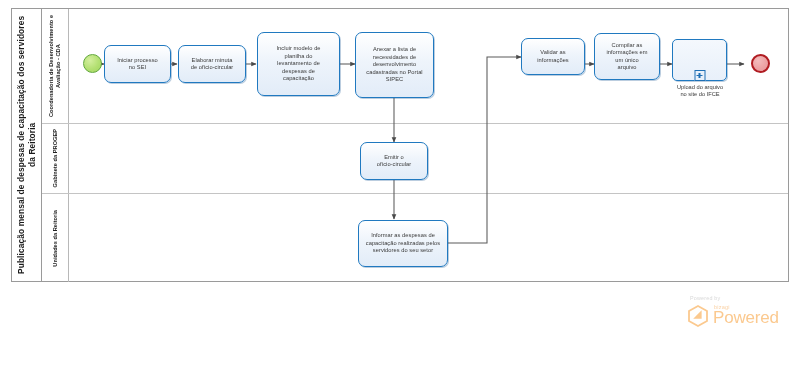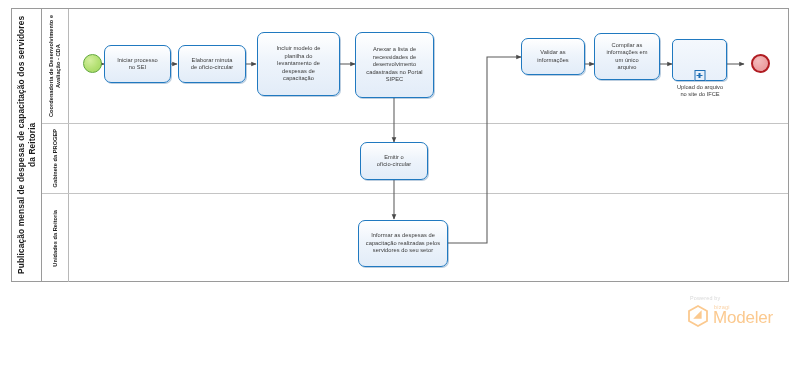--- a/index.html
+++ b/index.html
@@ -304,14 +304,14 @@
 </div>
 <div id="subprocess-label" style="left:658px; top:84px; width:84px;">Upload do arquivo<br>no site do IFCE</div>
 
 <div id="watermark">
   <div id="wm-powered">Powered by</div>
   <svg id="wm-logo" viewBox="0 0 32 32">
     <path d="M16 2.6 L28 9.3 L28 22.7 L16 29.4 L4 22.7 L4 9.3 Z" fill="none" stroke="#fbc98f" stroke-width="2.4"></path>
     <path d="M9.6 19.6 L20.8 8.4 L20.8 19.6 Z" fill="#fbc98f"></path>
   </svg>
   <div id="wm-bizagi">bizagi</div>
-  <div id="wm-modeler">Modeler</div>
+  <div id="wm-modeler">Powered</div>
 </div>
 
 </body></html>

